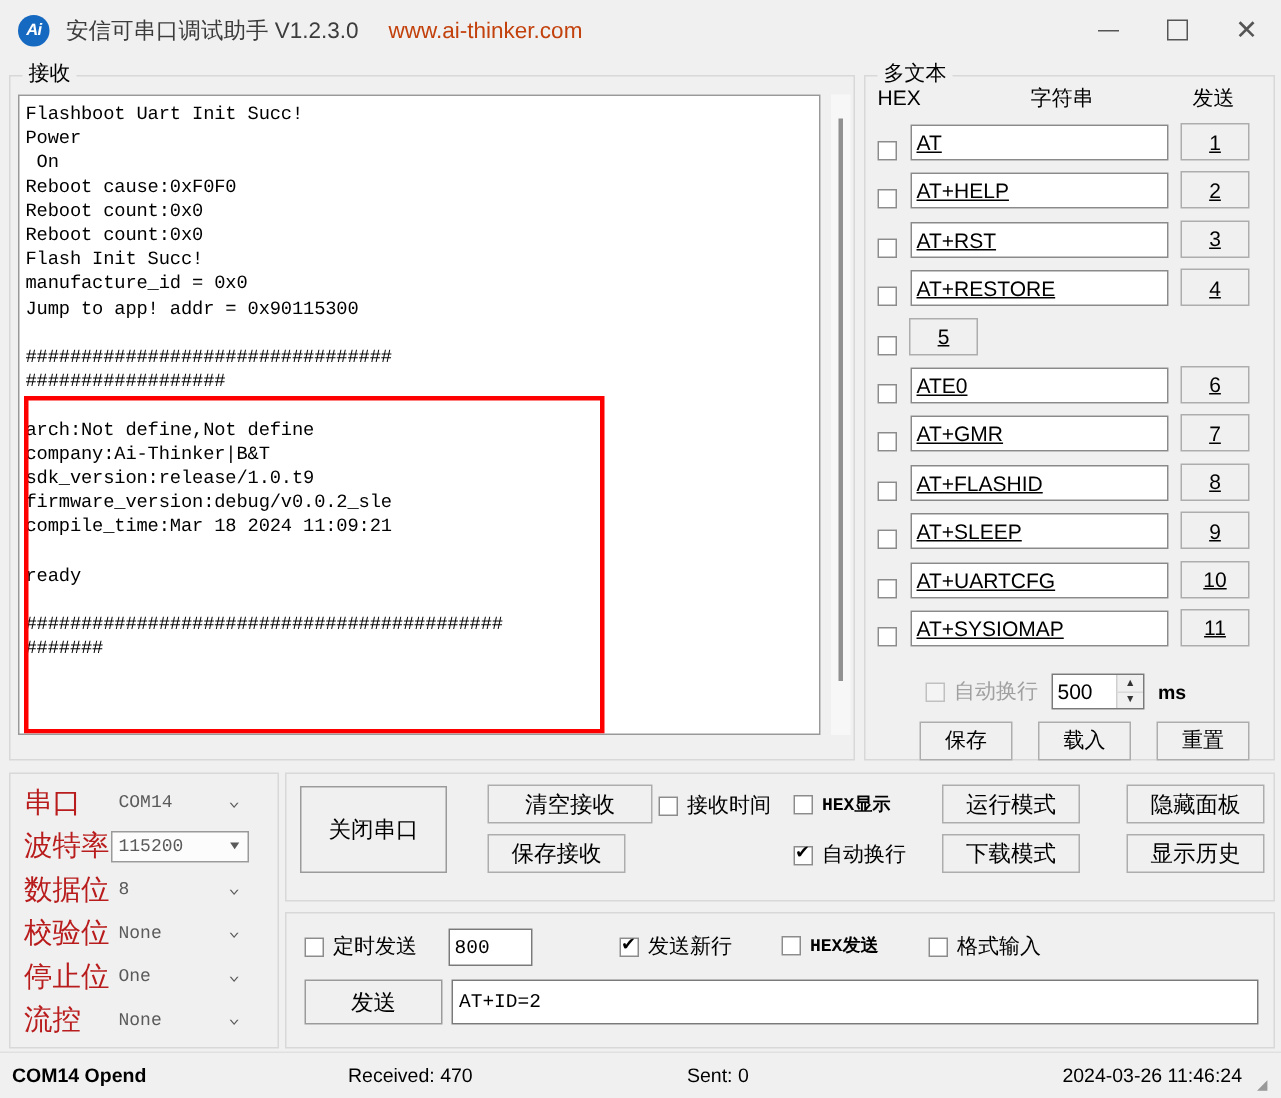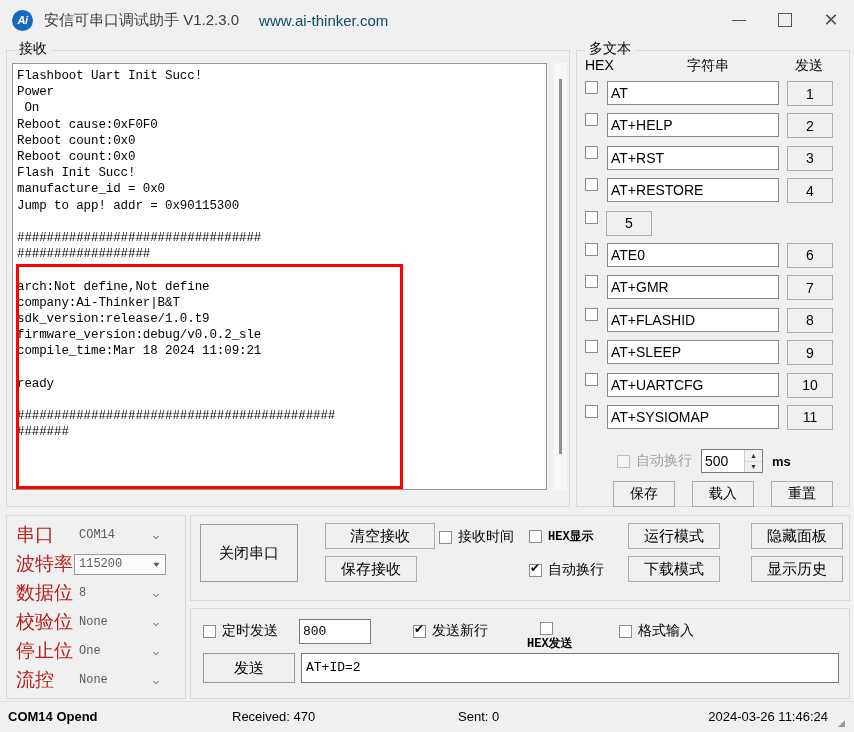--- a/index.html
+++ b/index.html
@@ -39,21 +39,21 @@
   }
   .title-text {
     margin-left: 11px;
     font-size: 15px;
     color: #3c3c3c;
     white-space: nowrap;
   }
   .title-url {
     margin-left: 20px;
     font-size: 15px;
-    color: #0c4a6e;
+    color: #c2410c;
   }
   .win-controls {
     position: absolute;
     right: 0; top: 0;
     height: 40px;
     display: flex;
   }
   .win-btn {
     width: 46px; height: 40px;
     display: flex;
@@ -132,24 +132,25 @@
     top: 6px; left: 0; right: 0;
     height: 20px;
   }
   .mt-hex-label { position: absolute; left: 8px; top: 0; font-size: 14px; }
   .mt-str-label { position: absolute; left: 110px; top: 0; font-size: 14px; }
   .mt-send-label { position: absolute; left: 218px; top: 0; font-size: 14px; }
 
   .mt-rows { position: absolute; top: 30px; left: 0; right: 0; }
   .mt-row {
     display: flex;
-    align-items: flex-start;
+    align-items: flex-end;
     height: 26px;
     margin-bottom: 6.4px;
     padding-left: 8px;
+    text-decoration: underline;
   }
   .cbx {
     width: 13px; height: 13px;
     border: 1px solid #8c8c8c;
     background: #fff;
     box-sizing: border-box;
     display: inline-block;
     position: relative;
     flex: 0 0 auto;
   }
@@ -345,32 +346,32 @@
     position: absolute;
     display: flex;
     align-items: center;
     font-size: 14px;
   }
   .so .lbl { margin-left: 6px; }
   .so-timed { left: 12px; top: 3px; }
   .timed-input {
     position: absolute;
     left: 108px; top: 0px;
-    width: 72px; height: 25px;
+    width: 56px; height: 25px;
     border: 1px solid #7a7a7a;
     background: #fff;
     box-sizing: border-box;
     font-family: "Liberation Mono", monospace;
     font-size: 13px;
     padding: 0 3px;
     line-height: 23px;
   }
   .so-msper { left: 172px; top: 5px; font-family: "Liberation Mono", monospace; font-size: 13px; font-weight: bold; margin-top: 34px; }
   .so-newline { left: 222px; top: 3px; }
-  .so-hexsend { left: 330px; top: 3px; flex-direction: column; }
+  .so-hexsend { left: 330px; top: 3px; }
   .so-fmtinput { left: 428px; top: 3px; }
   .hex-mono { font-family: "Liberation Mono", monospace; font-size: 12px; font-weight: bold; }
 
   .send-btn {
     position: absolute;
     left: 12px; top: 44px;
     width: 92px; height: 30px;
     border: 1px solid #9b9b9b;
     background: #f0f0f0;
     box-sizing: border-box;

